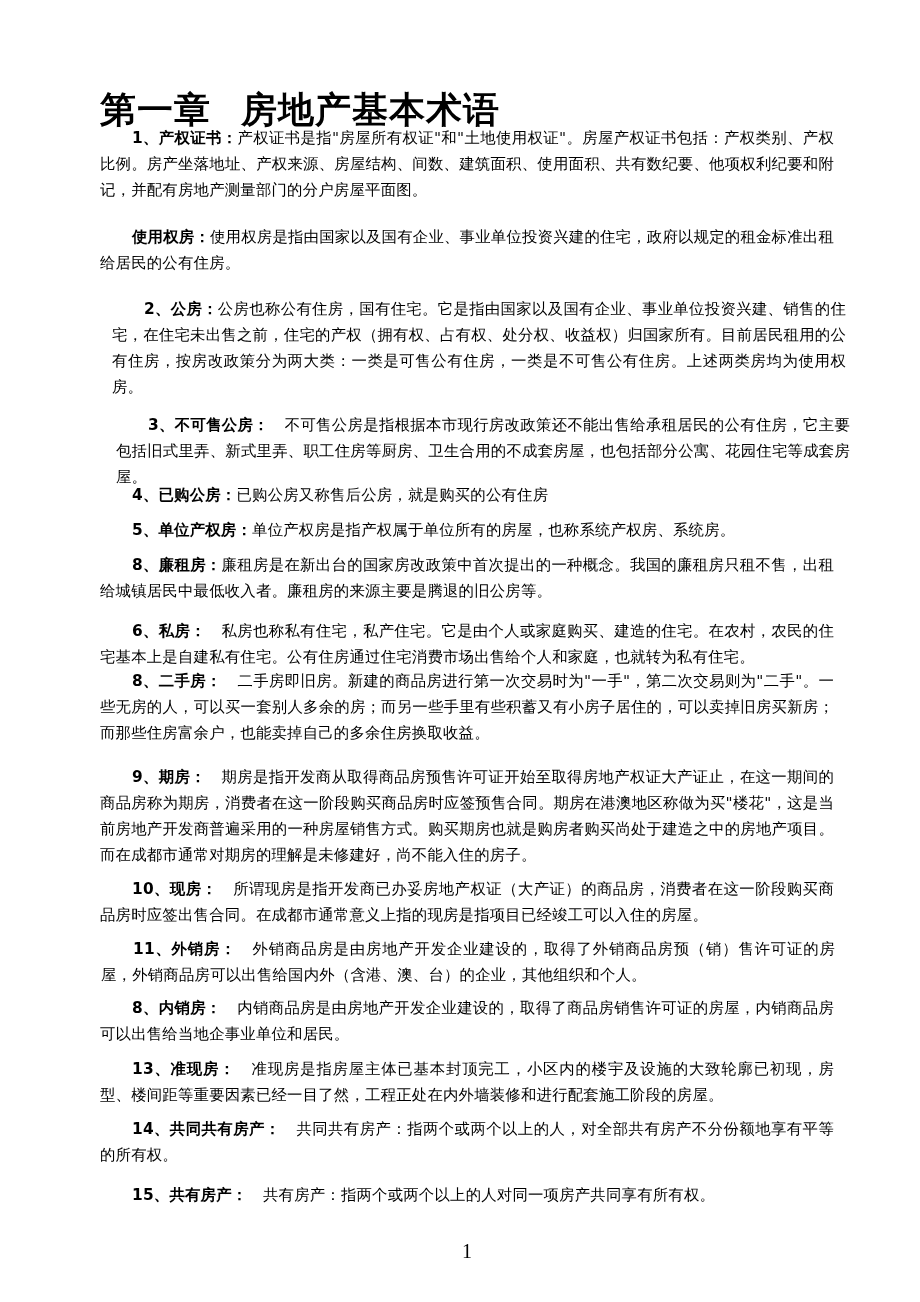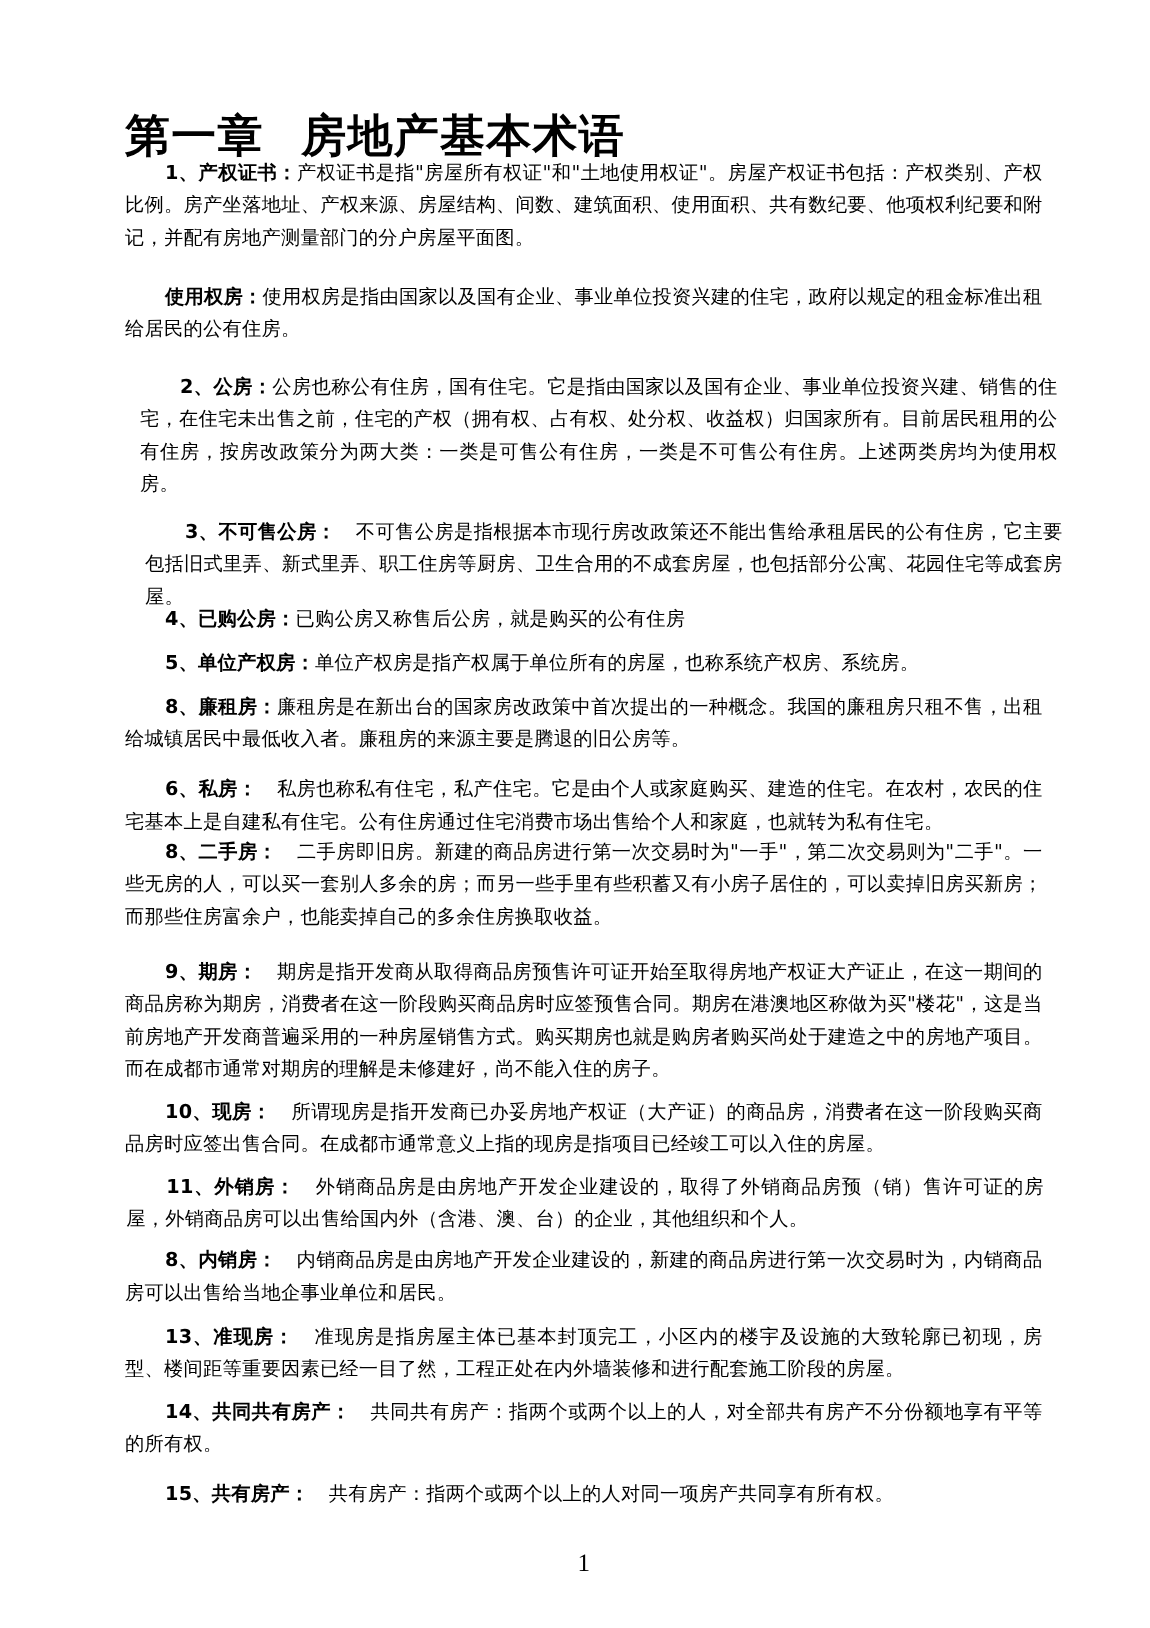--- a/index.html
+++ b/index.html
@@ -41,21 +41,21 @@
   <p class="para" style="top:618px;margin:0;"><span class="term">6、私房：</span><span>　私房也称私有住宅，私产住宅。它是由个人或家庭购买、建造的住宅。在农村，农民的住宅基本上是自建私有住宅。公有住房通过住宅消费市场出售给个人和家庭，也就转为私有住宅。</span></p>
 
   <p class="para" style="top:668px;margin:0;"><span class="term">8、二手房：</span><span>　二手房即旧房。新建的商品房进行第一次交易时为"一手"，第二次交易则为"二手"。一些无房的人，可以买一套别人多余的房；而另一些手里有些积蓄又有小房子居住的，可以卖掉旧房买新房；而那些住房富余户，也能卖掉自己的多余住房换取收益。</span></p>
 
   <p class="para" style="top:764px;margin:0;"><span class="term">9、期房：</span><span>　期房是指开发商从取得商品房预售许可证开始至取得房地产权证大产证止，在这一期间的商品房称为期房，消费者在这一阶段购买商品房时应签预售合同。期房在港澳地区称做为买"楼花"，这是当前房地产开发商普遍采用的一种房屋销售方式。购买期房也就是购房者购买尚处于建造之中的房地产项目。而在成都市通常对期房的理解是未修建好，尚不能入住的房子。</span></p>
 
   <p class="para" style="top:876px;margin:0;"><span class="term">10、现房：</span><span>　所谓现房是指开发商已办妥房地产权证（大产证）的商品房，消费者在这一阶段购买商品房时应签出售合同。在成都市通常意义上指的现房是指项目已经竣工可以入住的房屋。</span></p>
 
   <p class="para" style="top:935px;margin:1px;"><span class="term">11、外销房：</span><span>　外销商品房是由房地产开发企业建设的，取得了外销商品房预（销）售许可证的房屋，外销商品房可以出售给国内外（含港、澳、台）的企业，其他组织和个人。</span></p>
 
-  <p class="para" style="top:995px;margin:0;"><span class="term">8、内销房：</span><span>　内销商品房是由房地产开发企业建设的，新建的商品房进行第一次交易时为，内销商品房可以出售给当地企事业单位和居民。</span></p>
+  <p class="para" style="top:995px;margin:0;"><span class="term">8、内销房：</span><span>　内销商品房是由房地产开发企业建设的，取得了商品房销售许可证的房屋，内销商品房可以出售给当地企事业单位和居民。</span></p>
 
   <p class="para" style="top:1056px;margin:0;"><span class="term">13、准现房：</span><span>　准现房是指房屋主体已基本封顶完工，小区内的楼宇及设施的大致轮廓已初现，房型、楼间距等重要因素已经一目了然，工程正处在内外墙装修和进行配套施工阶段的房屋。</span></p>
 
   <p class="para" style="top:1116px;margin:0;"><span class="term">14、共同共有房产：</span><span>　共同共有房产：指两个或两个以上的人，对全部共有房产不分份额地享有平等的所有权。</span></p>
 
   <p class="para" style="top:1182px;margin:0;"><span class="term">15、共有房产：</span><span>　共有房产：指两个或两个以上的人对同一项房产共同享有所有权。</span></p>
 
   <div class="pnum">1</div>
 </div>
 

